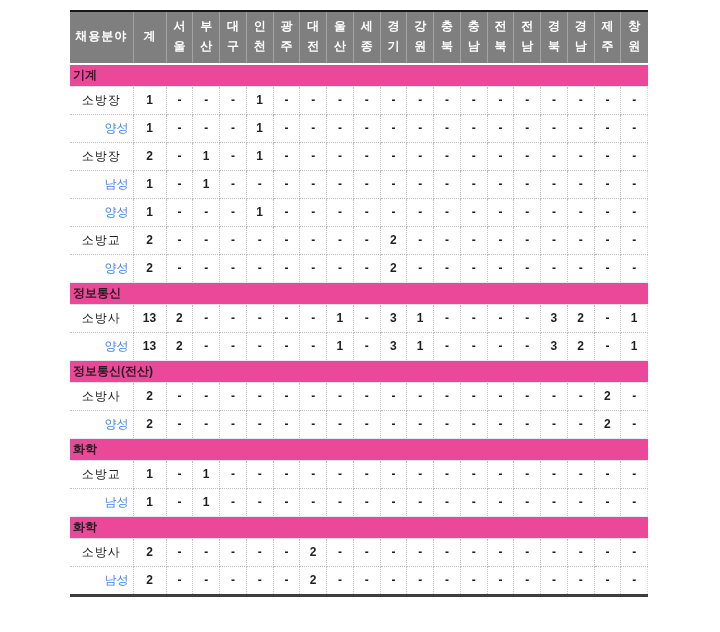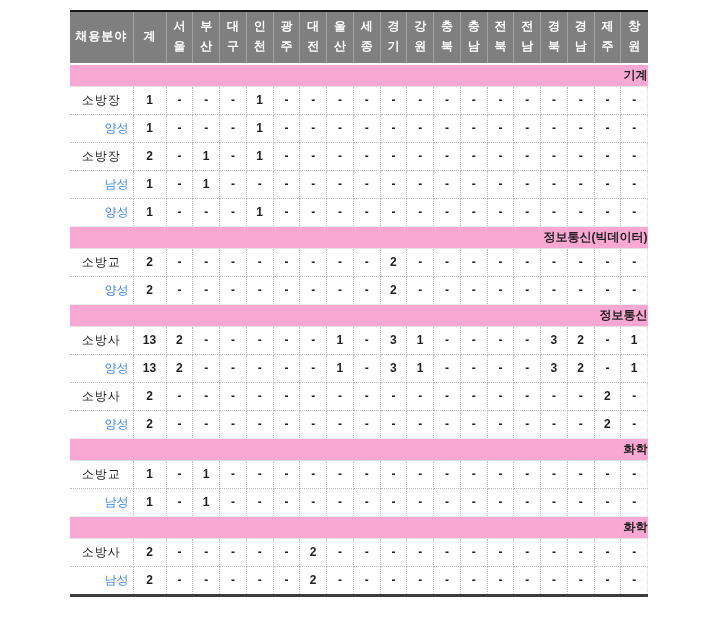--- a/index.html
+++ b/index.html
@@ -14,22 +14,22 @@
     border-top:2px solid #161616;border-bottom:3px solid #3d3d3d;
   }
   thead th{
     background:#7f7f7f;color:#ffffff;font-size:12px;font-weight:700;
     vertical-align:middle;padding:5px 0 6px 0;border-bottom:2px solid #ffffff;
   }
   thead th + th{border-left:1px solid #a3a3a3;}
   .th-field{letter-spacing:1px;}
   .th-region{word-break:break-all;line-height:1.65;padding-left:7px;padding-right:22px;}
   td.section-title{
-    background:#f9a8d4;font-weight:700;font-size:12px;color:#1f1f1f;
-    height:21px;padding:0 0 0 3px;text-align:right;
+    background:#ec4899;font-weight:700;font-size:12px;color:#1f1f1f;
+    height:21px;padding:0 0 0 3px;text-align:left;
     border-top:1px solid #ececec;border-bottom:1px solid #e2e2e2;
   }
   td.val{
     border:1px dotted #bdbdbd;text-align:center;font-weight:700;
     font-size:12px;color:#1f1f1f;height:27px;padding:0;
   }
   td.val:last-child{border-right:1px dotted #d9d9d9;}
   td.label{
     border:1px dotted #bdbdbd;border-left:none;height:27px;
     padding:0 4px;font-size:12px;vertical-align:middle;
@@ -195,23 +195,20 @@
           <td class="val">-</td>
           <td class="val">-</td>
           <td class="val">-</td>
           <td class="val">-</td>
           <td class="val">-</td>
           <td class="val">-</td>
           <td class="val">-</td>
           <td class="val">-</td>
           <td class="val">-</td>
         </tr>
-        <tr class="section-row">
-          <td class="section-title" colspan="20">정보통신(빅데이터)</td>
-        </tr>
         <tr class="data-row">
           <td class="label rank">소방교</td>
           <td class="val total">2</td>
           <td class="val">-</td>
           <td class="val">-</td>
           <td class="val">-</td>
           <td class="val">-</td>
           <td class="val">-</td>
           <td class="val">-</td>
           <td class="val">-</td>
@@ -288,20 +285,23 @@
           <td class="val">3</td>
           <td class="val">1</td>
           <td class="val">-</td>
           <td class="val">-</td>
           <td class="val">-</td>
           <td class="val">-</td>
           <td class="val">3</td>
           <td class="val">2</td>
           <td class="val">-</td>
           <td class="val">1</td>
+        </tr>
+        <tr class="section-row">
+          <td class="section-title" colspan="20">정보통신(전산)</td>
         </tr>
         <tr class="data-row">
           <td class="label rank">소방사</td>
           <td class="val total">2</td>
           <td class="val">-</td>
           <td class="val">-</td>
           <td class="val">-</td>
           <td class="val">-</td>
           <td class="val">-</td>
           <td class="val">-</td>

